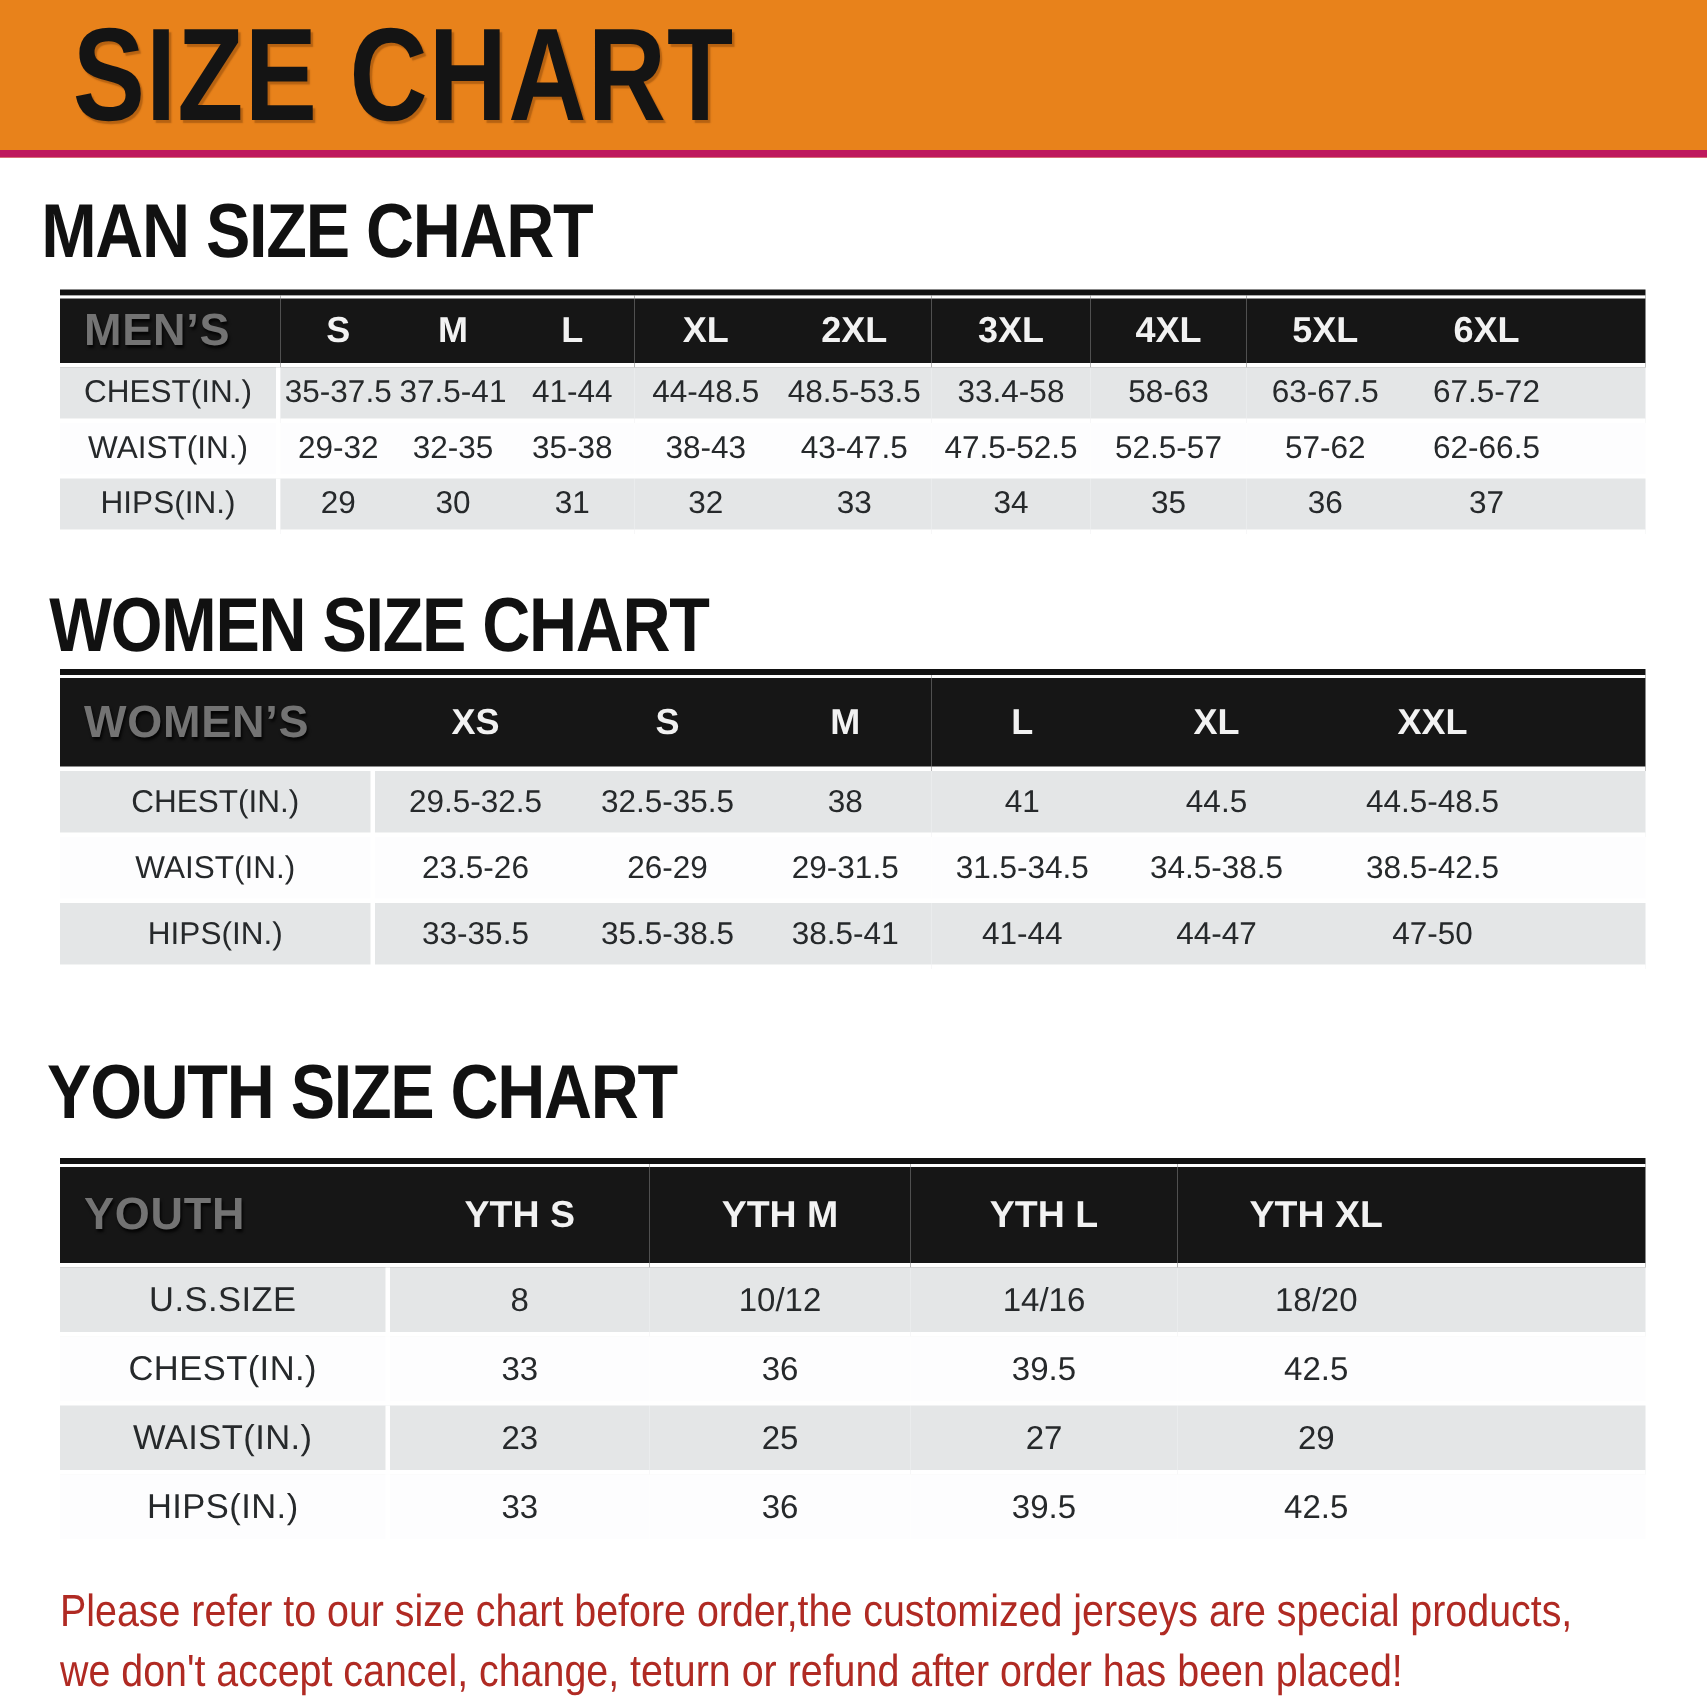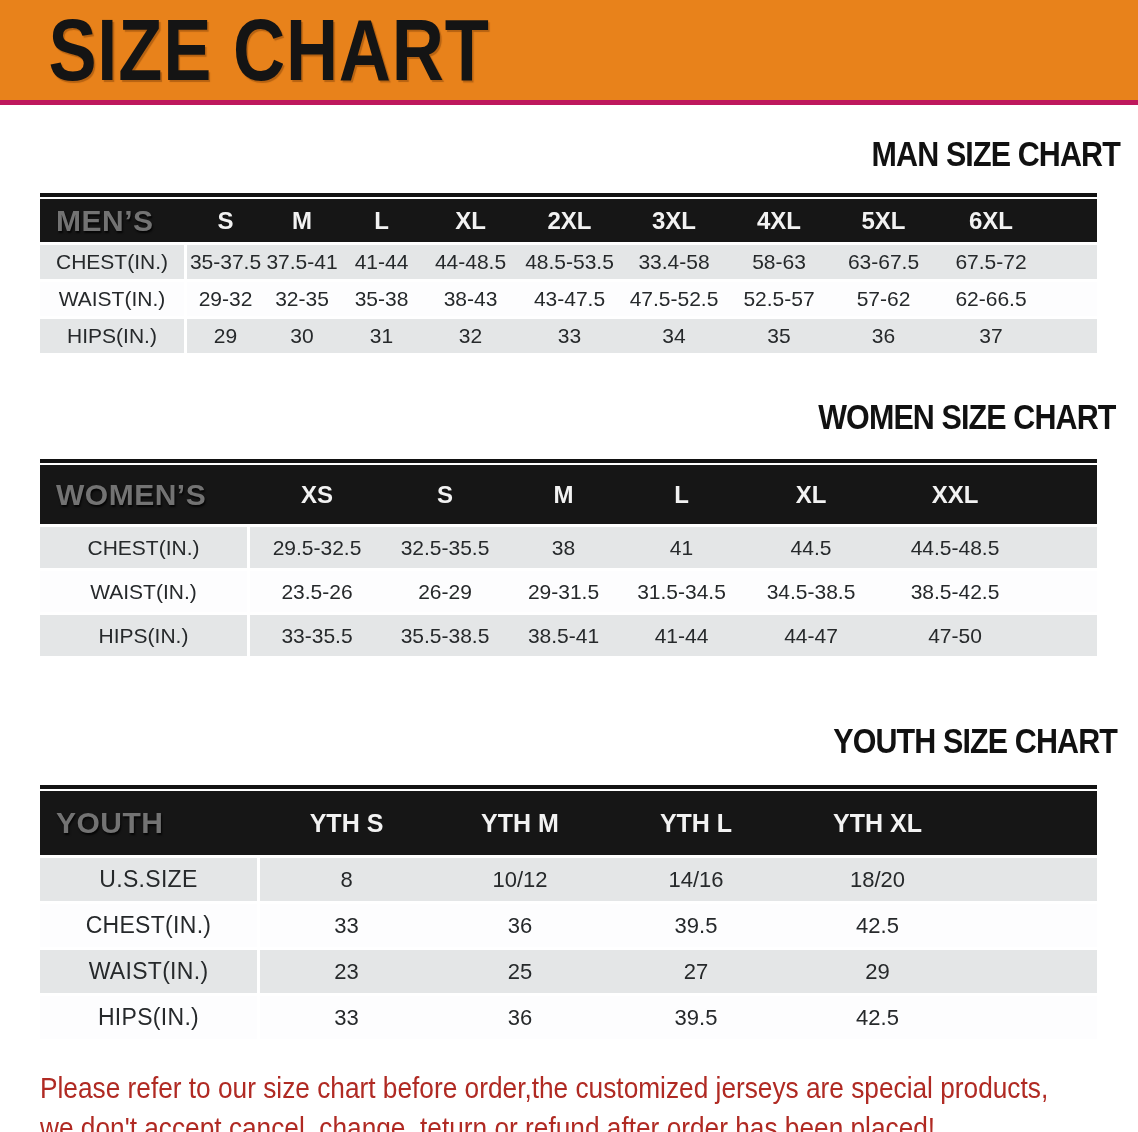--- a/index.html
+++ b/index.html
@@ -12,35 +12,35 @@
     height:100px;background:#E8821B;border-bottom:5px solid #be185d;
     display:flex;align-items:center;
   }
   .banner-title{
     display:inline-block;font-size:88px;font-weight:800;line-height:1;
     color:#141414;letter-spacing:1px;transform:scaleX(0.82);
     text-shadow:2px 2px 1px rgba(90,40,0,0.35);
   }
   
   .sec-heading{
-    margin:0;height:50px;line-height:50px;text-align:right;
-    font-size:35px;font-weight:800;color:#111;
+    margin:0;height:50px;line-height:50px;text-align:left;
+    font-size:51px;font-weight:800;color:#111;
   }
   .sec-heading .cond{display:inline-block;transform:scaleX(0.87);letter-spacing:-1px;}
   .mt-men{margin-top:24px;}
   .mt-women{margin-top:36px;}
   .mt-youth{margin-top:57px;}
   
   table.chart{
     width:1057px;margin-left:40px;table-layout:fixed;
     border-collapse:separate;border-spacing:0;border:none;
     border-top:4px solid #121212;
   }
   .mtt-men{margin-top:14px;}
-  .mtt-women{margin-top:17px;}
+  .mtt-women{margin-top:4px;}
   .mtt-youth{margin-top:19px;}
   thead td{
     background:#161616;border-top:2px solid #fff;border-bottom:3px solid #fff;
     vertical-align:middle;
   }
   .men   thead td{height:41px;}
   .women thead td{height:57px;}
   .youth thead td{height:62px;}
   .band-label{
     color:#737373;font-weight:800;font-size:30px;text-align:left;

